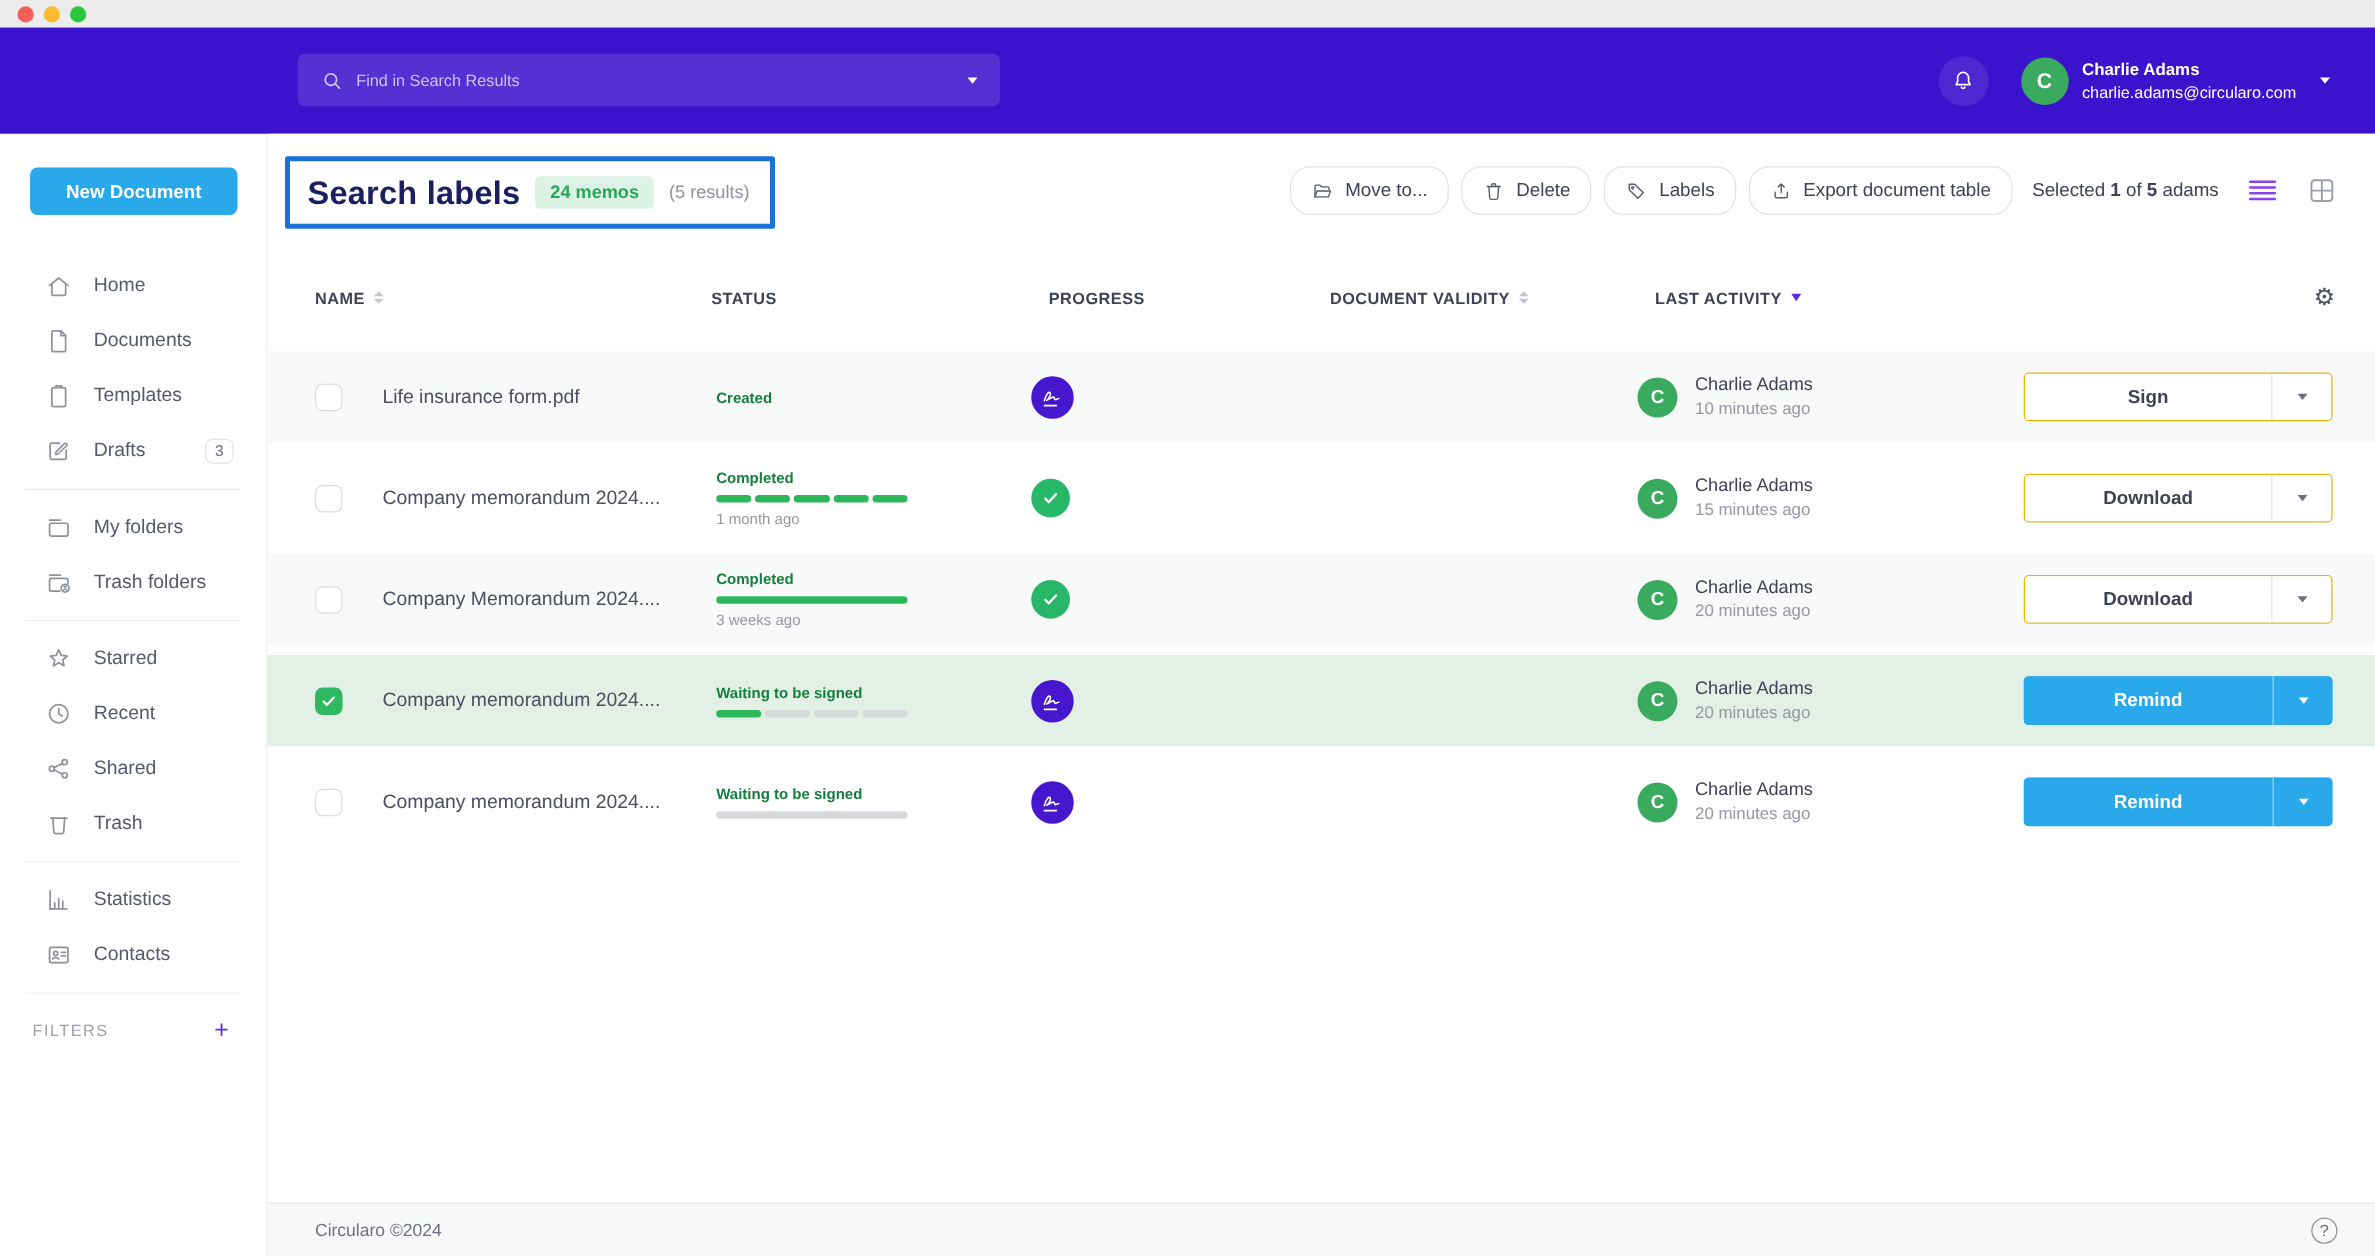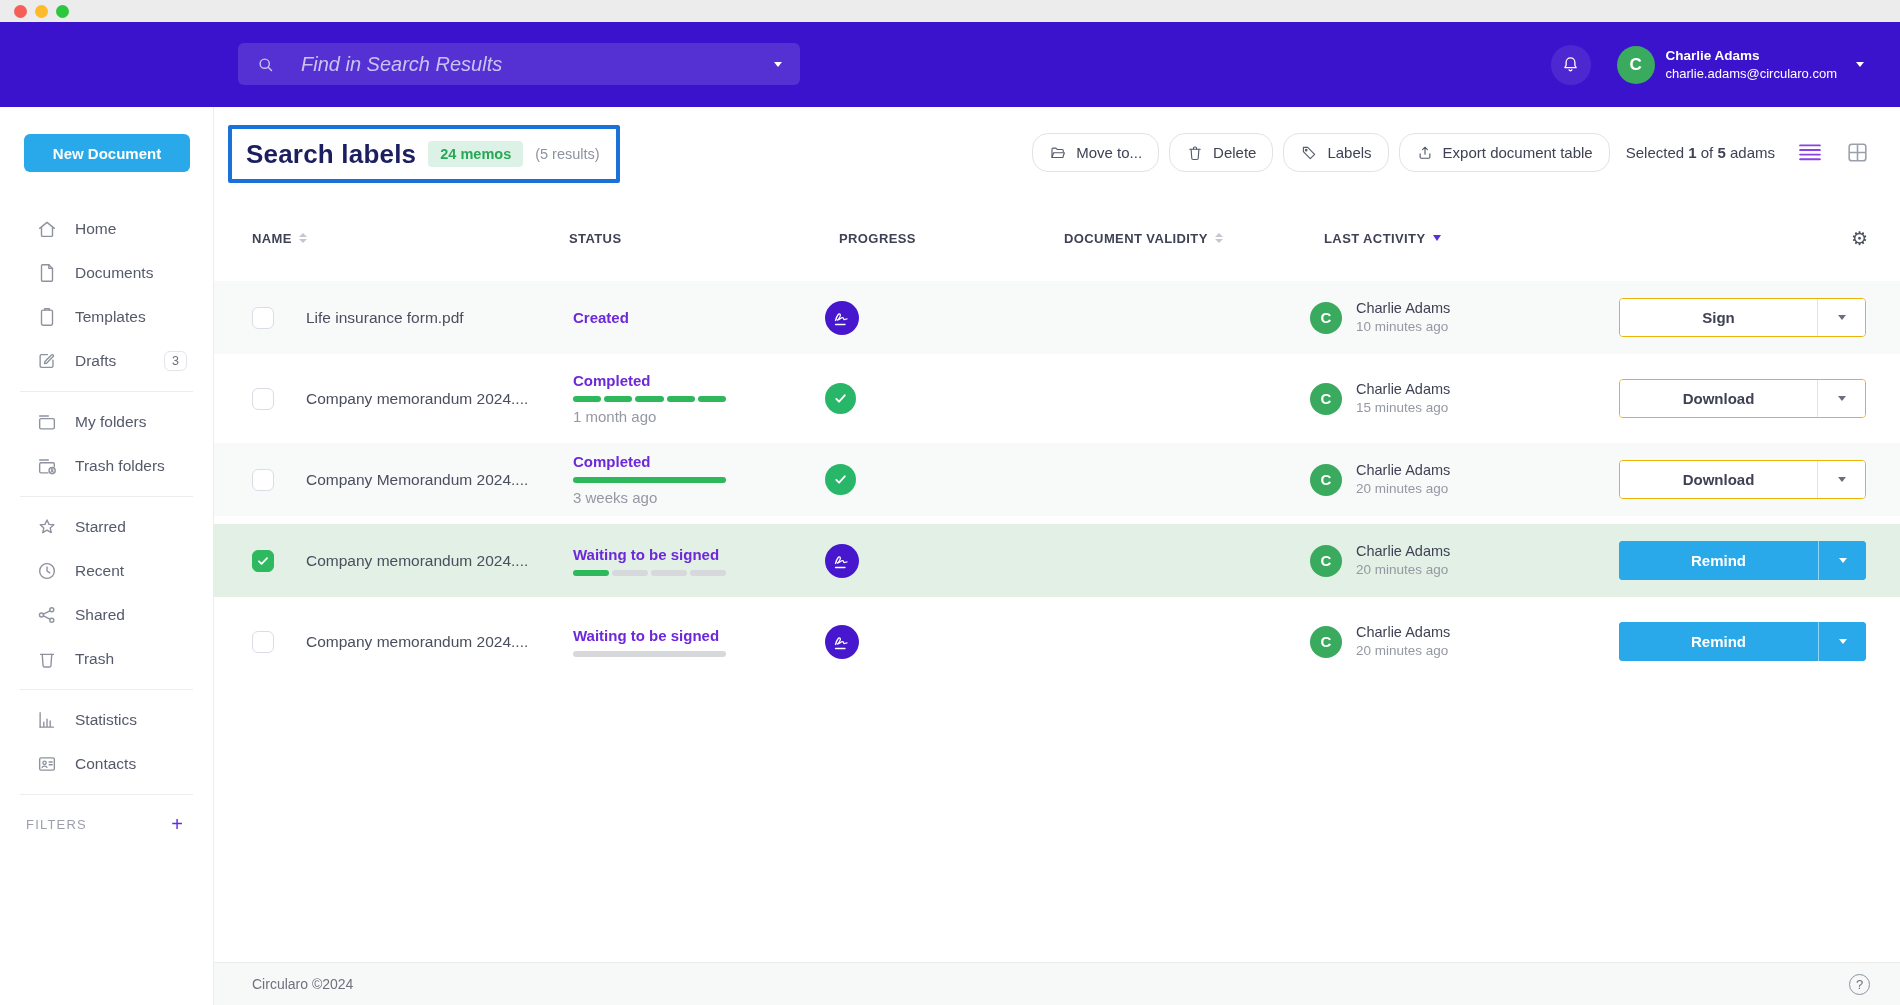--- a/index.html
+++ b/index.html
@@ -12,21 +12,21 @@
   .dot.red{background:#f65f57;} .dot.yellow{background:#fcbb2e;} .dot.green{background:#29c83f;}
 
   
   .topbar { height:85px; background:#3c13cd; display:flex; align-items:center; position:relative; }
   .brand { display:flex; align-items:center; gap:13px; margin-left:74px; }
   .brand-name { color:#fff; font-size:28px; font-weight:bold; letter-spacing:.3px; }
   .searchbox { position:absolute; left:238px; top:21px; width:562px; height:42px;
     background:rgba(255,255,255,.13); border-radius:6px; display:flex; align-items:center; padding:0 18px; }
   .searchbox svg { flex:0 0 auto; }
   .searchbox input { flex:1; background:transparent; border:none; outline:none; color:#fff;
-    font-size:20px; margin-left:26px; font-family:inherit;font-style:italic; }
+    font-size:13px; margin-left:10px; font-family:inherit; }
   .searchbox input::placeholder { color:#c9c3ef; }
   .tri { width:0; height:0; border-left:4.5px solid transparent; border-right:4.5px solid transparent;
     border-top:5.5px solid currentColor; display:inline-block; }
   .search-caret { color:#fff; margin-left:10px; }
   .top-right { margin-left:auto; display:flex; align-items:center; gap:26px; padding-right:36px; }
   .bell-wrap { width:40px; height:40px; border-radius:50%; background:rgba(255,255,255,.09);
     display:flex; align-items:center; justify-content:center; cursor:pointer; }
   .userbox { display:flex; align-items:center; gap:11px; cursor:pointer; }
   .avatar { border-radius:50%; background:#3aaa5e; color:#fff; display:flex; align-items:center;
     justify-content:center; font-weight:bold; }
@@ -92,25 +92,25 @@
   .row.shaded { background:#f8f9f9; }
   .row.selected { background:#e2f0e5; }
   .cell { display:flex; align-items:center; }
   .checkbox { width:22px; height:22px; border:1.5px solid #dcdce6; border-radius:6px; background:#fff;
     cursor:pointer; display:flex; align-items:center; justify-content:center; }
   .checkbox svg { display:none; }
   .checkbox.checked { background:#2eb860; border-color:#2eb860; }
   .checkbox.checked svg { display:block; }
   .doc-name { font-size:15.5px; color:#4a4e5e; cursor:pointer; }
   .c-status { flex-direction:column; align-items:flex-start; justify-content:center; padding-left:4px; }
-  .status-label { font-size:15px; font-weight:600; color:#6d28d9; }
+  .status-label { font-size:12px; font-weight:600; color:#15803d; }
   .bar { width:153px; height:6px; margin-top:7px; display:flex; gap:3px; }
   .bar .seg { flex:1; height:6px; border-radius:3px; background:#d6d8dc; }
   .bar .seg.on { background:#2eb85c; }
-  .status-time { font-size:15px; color:#9598a3; margin-top:6px; }
+  .status-time { font-size:12px; color:#9598a3; margin-top:6px; }
   .pbadge { border-radius:50%; display:flex; align-items:center; justify-content:center; margin-left:15px; }
   .pbadge.signature { width:34px; height:34px; background:#4617cd; }
   .pbadge.check { width:31px; height:31px; background:#28b768; }
   .avatar.small { width:32px; height:32px; font-size:15px; flex:0 0 auto; }
   .act-text { margin-left:14px; display:flex; flex-direction:column; line-height:1.4; }
   .act-name { font-size:14.5px; color:#3f4254; }
   .act-time { font-size:13.5px; color:#9598a3; }
   .c-action { padding-left:9px; }
   .split-btn { width:247px; height:39px; display:flex; border-radius:4px; overflow:hidden; }
   .split-btn .sb-main { flex:1; border:none; cursor:pointer; font-size:15px; font-family:inherit; }

